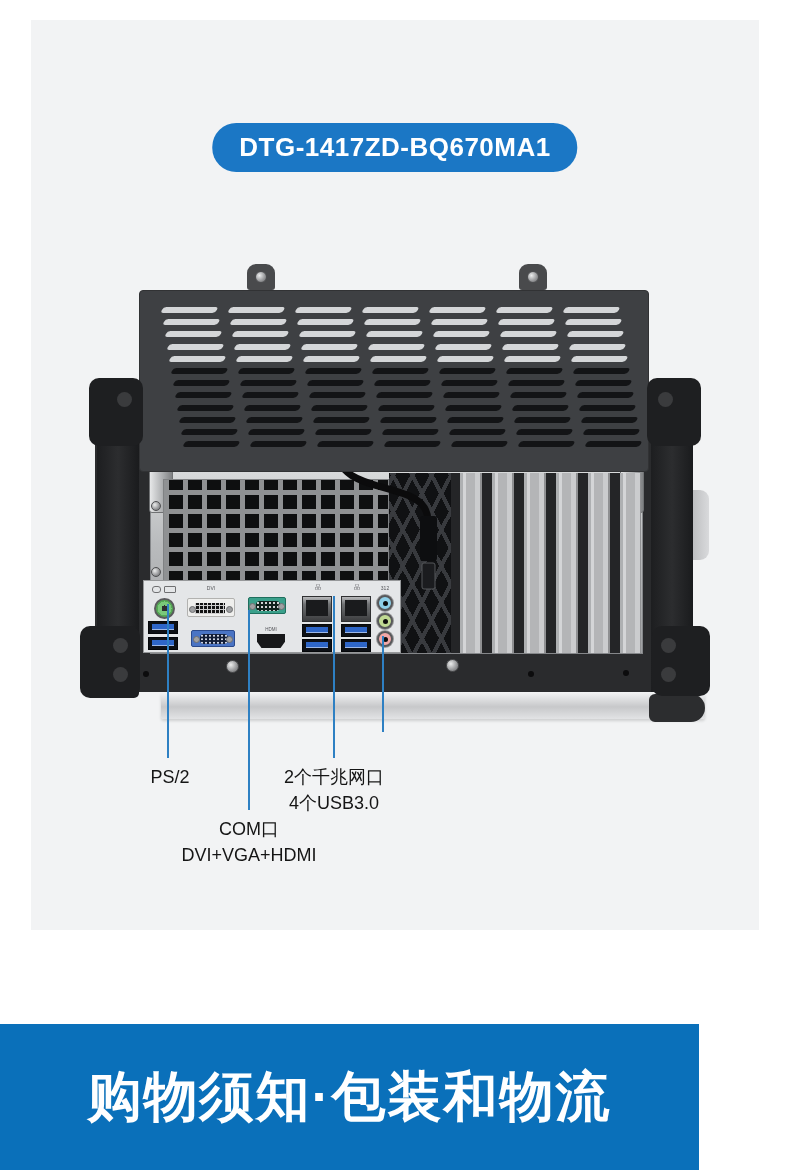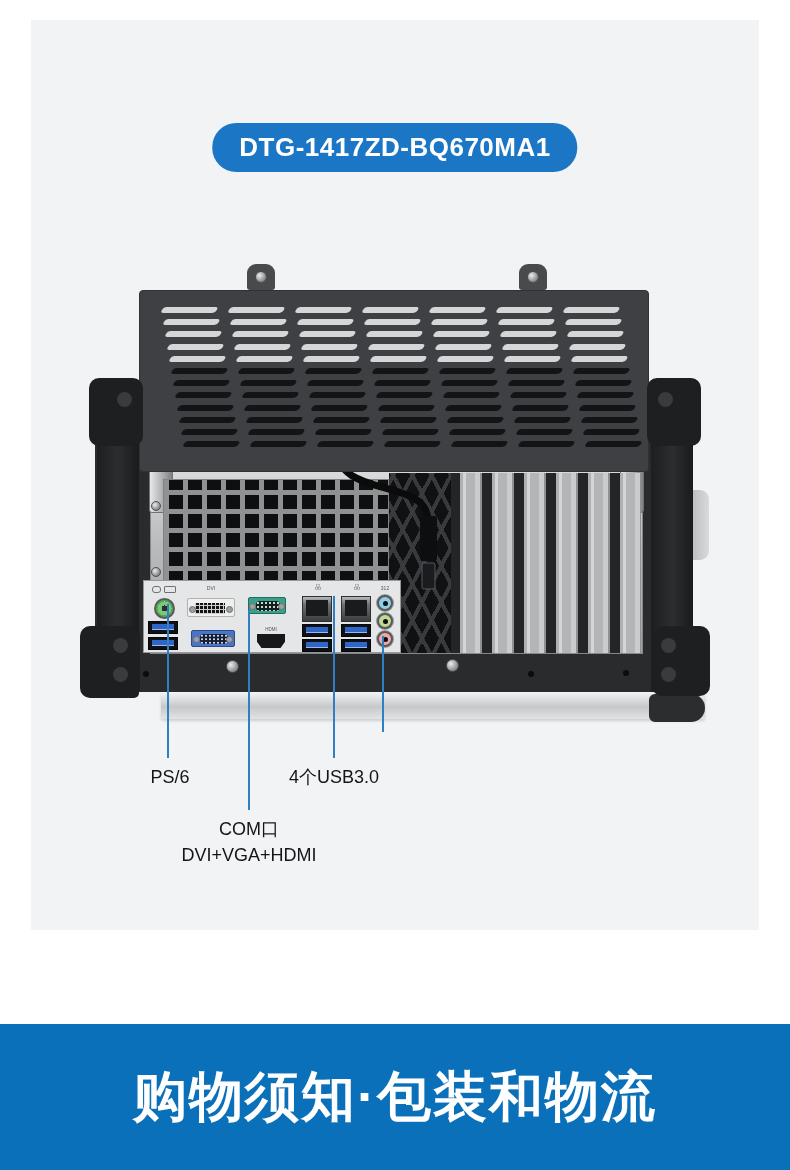--- a/index.html
+++ b/index.html
@@ -86,21 +86,21 @@
   .bottom-rail{left:130px;top:672px;width:544px;height:27px;border-radius:3px;
        background:linear-gradient(180deg,#f3f4f5,#c7c8ca 55%,#e2e3e5);box-shadow:0 2px 3px rgba(0,0,0,.15);}
   .rail-cap{left:618px;top:674px;width:56px;height:28px;background:#2c2d2f;border-radius:6px 14px 14px 6px;}
 
   
   .callout-line{position:absolute;width:2px;background:#2e80c3;}
   .callout-label{position:absolute;width:200px;text-align:center;font-size:18px;line-height:26px;
                  color:#151515;font-weight:500;}
 
   
-  .footer{position:absolute;left:0;top:1024px;width:790px;height:146px;background:#0a70ba;
+  .footer{position:absolute;left:0;top:1024px;width:699px;height:146px;background:#0a70ba;
           display:flex;align-items:center;justify-content:center;}
   .footer-title{color:#ffffff;font-size:54px;font-weight:700;letter-spacing:2px;white-space:nowrap;}
 </style>
 </head>
 <body>
 
 <div class="page">
   <div class="card">
 
     <div class="badge">DTG-1417ZD-BQ670MA1</div>
@@ -289,27 +289,28 @@
       <div class="dot" style="left:9px;top:12px;"></div>
         <div class="dot" style="left:9px;top:41px;"></div>
     </div>
 
     <div class="callout-line" style="left:136px;top:584px;height:154px;"></div>
     <div class="callout-line" style="left:217px;top:590px;height:200px;"></div>
     <div class="callout-line" style="left:302px;top:576px;height:162px;"></div>
     <div class="callout-line" style="left:351px;top:616px;height:96px;"></div>
 
     <div class="callout-label" style="left:39px;top:744px;">
-      <div>PS/6</div>
+      <div>PS/2</div>
     </div>
     <div class="callout-label" style="left:118px;top:796px;">
       <div>COM口</div>
       <div>DVI+VGA+HDMI</div>
     </div>
     <div class="callout-label" style="left:203px;top:744px;">
+      <div>2个千兆网口</div>
       <div>4个USB3.0</div>
     </div>
   </div>
 
   <div class="footer">
     <div class="footer-title">购物须知·包装和物流</div>
   </div>
 </div>
 
 </body></html>

